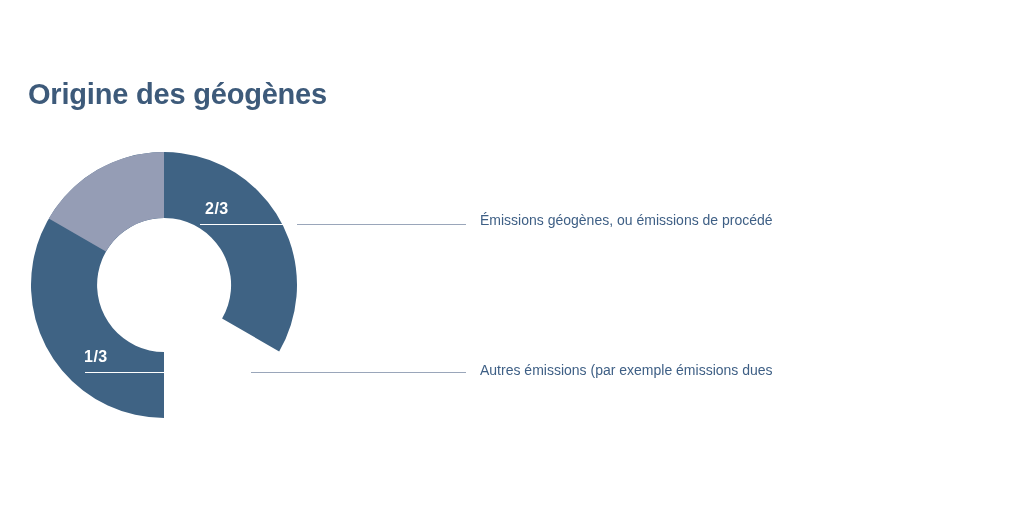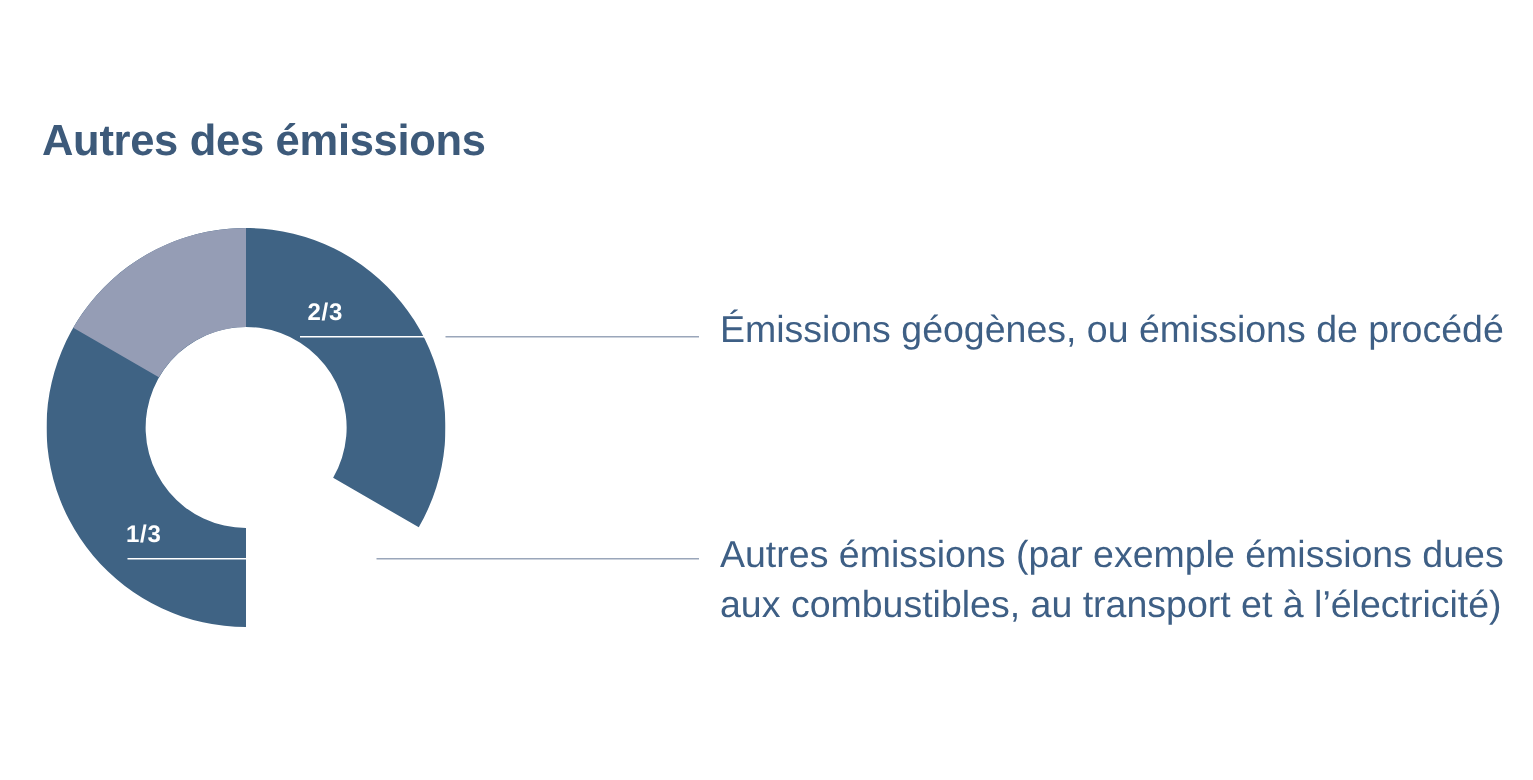--- a/index.html
+++ b/index.html
@@ -68,34 +68,34 @@
     background: #ffffff;
   }
   #leader-major-white { left: 200px; top: 224px; width: 100px; }
   #leader-major       { left: 297px; top: 224px; width: 169px; }
   #leader-minor-white { left:  85px; top: 372px; width: 166px; }
   #leader-minor       { left: 251px; top: 372px; width: 215px; }
 
   
   .callout {
     position: absolute;
-    font-size: 25px;
+    font-size: 14px;
     line-height: 33px;
     color: #3E5F85;
     white-space: nowrap;
   }
   #callout-major { left: 480px; top: 204px; }
   #callout-minor { left: 480px; top: 337px; margin-top: 17px; }
 </style>
 </head>
 <body>
 
 <div id="figure">
 
-  <div id="chart-title">Autres des émissions</div>
+  <div id="chart-title">Origine des géogènes</div>
 
   <div id="donut-wrap">
     <svg id="donut-svg" viewBox="0 0 266 266">
 
       <path fill="#3F6384" d="M 133 266
                A 133 133 0 1 1 248.18 199.5
                L 191.09 166.54
                A 67 67 0 1 0 133 200
                Z"></path>
 
@@ -115,16 +115,15 @@
   <div class="leader-line" id="leader-major"></div>
   <div class="leader-line-white" id="leader-minor-white"></div>
   <div class="leader-line" id="leader-minor"></div>
 
   <div class="callout" id="callout-major">
     <div>Émissions géogènes, ou émissions de procédé</div>
   </div>
 
   <div class="callout" id="callout-minor">
     <div>Autres émissions (par exemple émissions dues</div>
-    <div>aux combustibles, au transport et à l’électricité)</div>
   </div>
 
 </div>
 
 </body></html>

